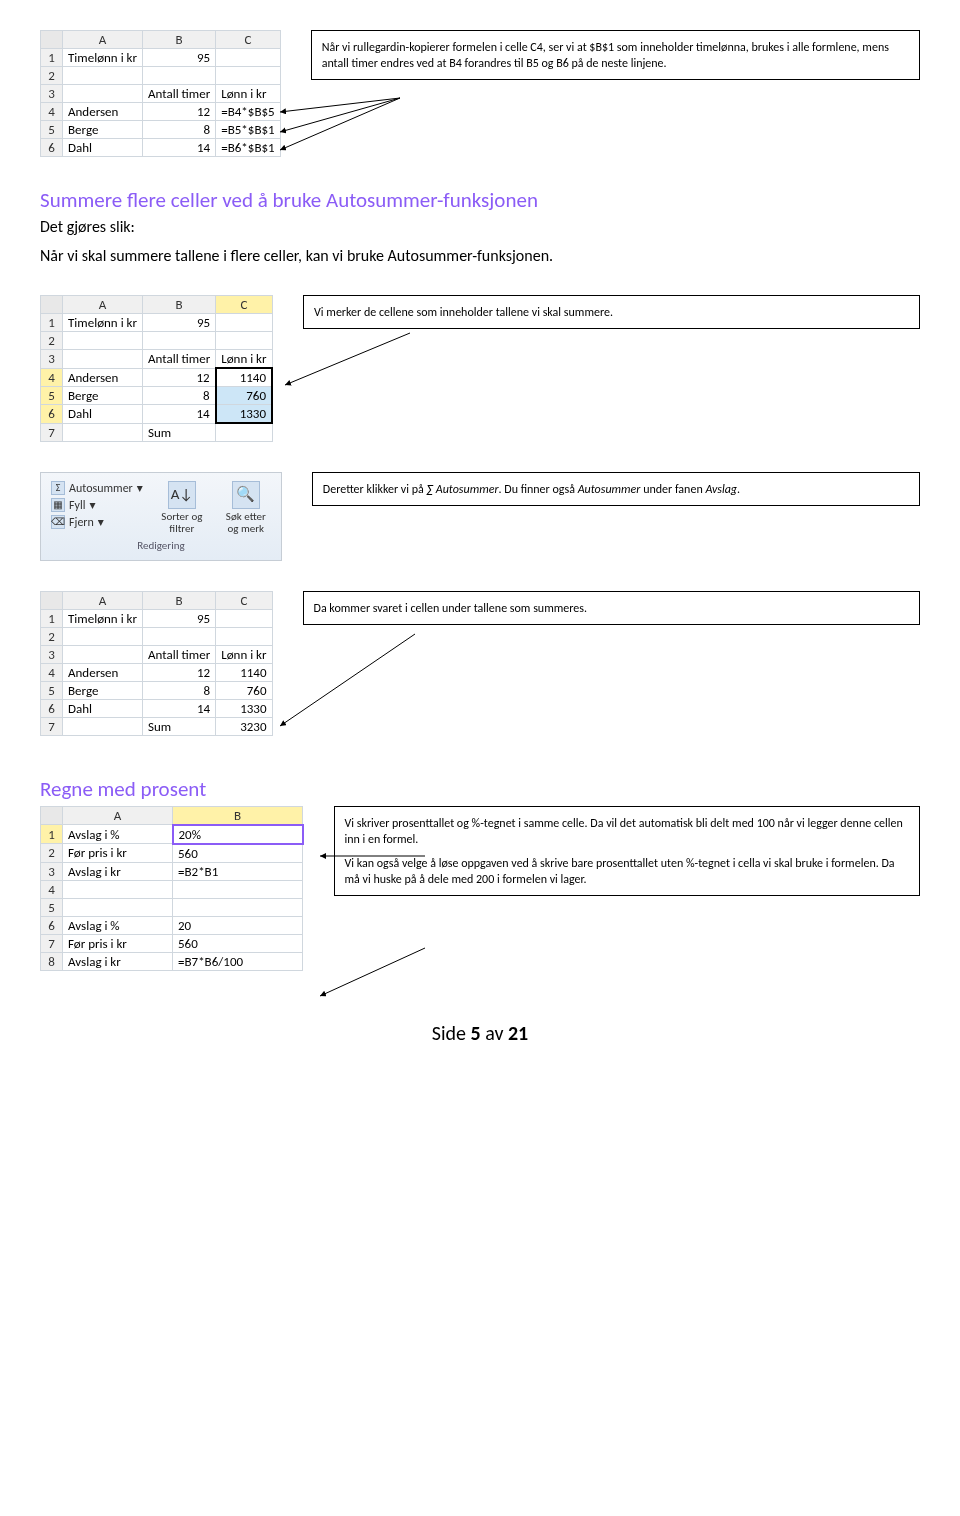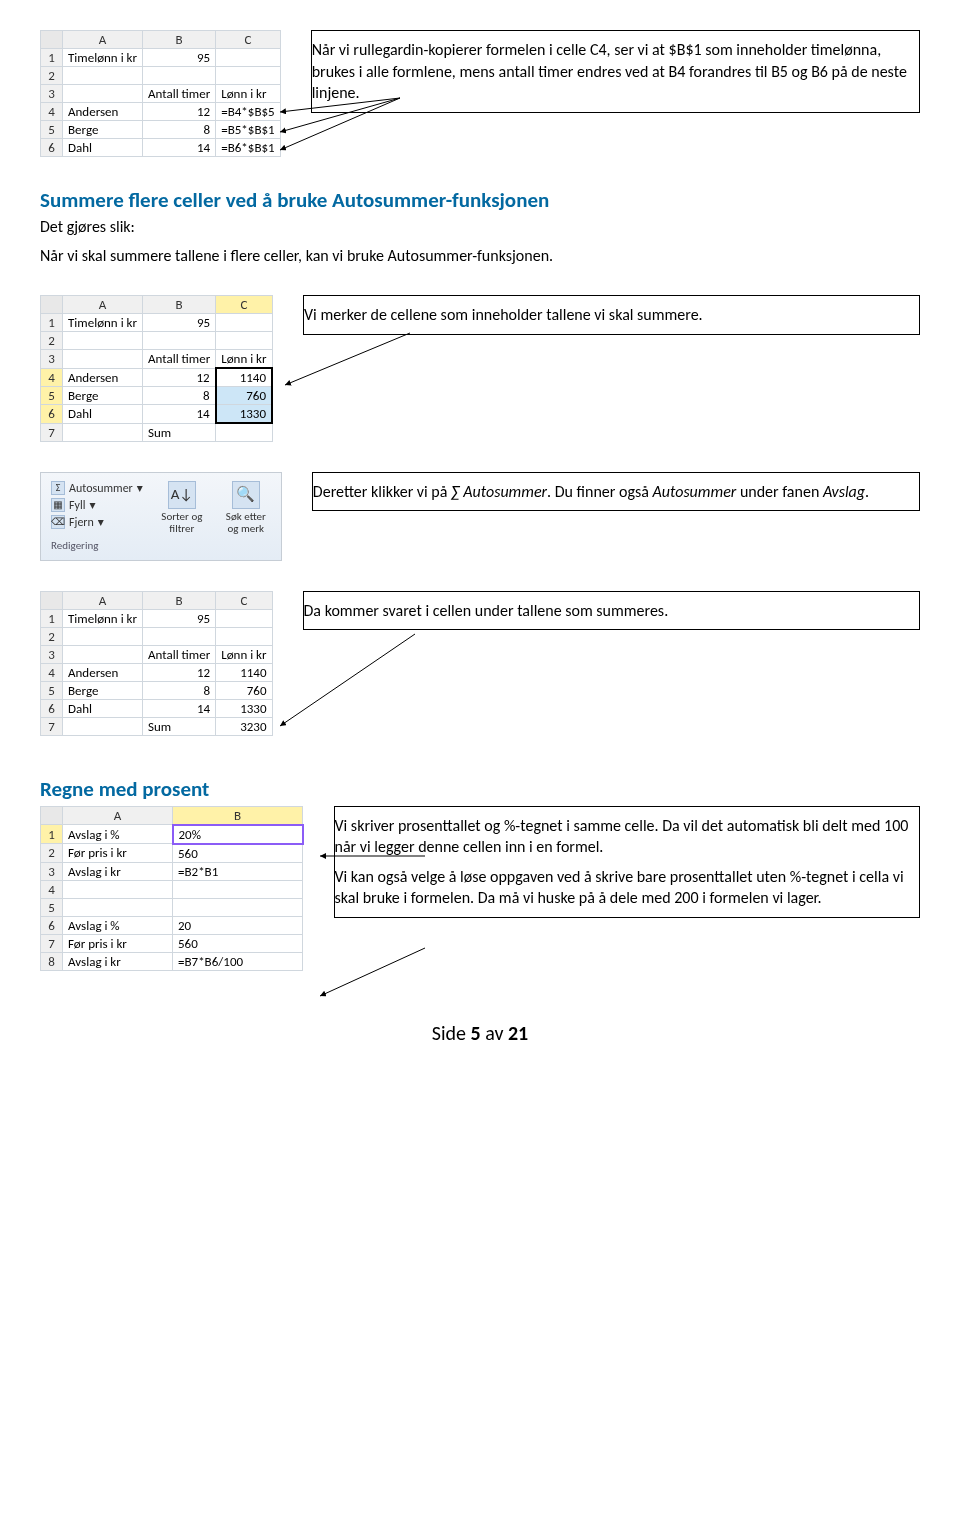--- a/index.html
+++ b/index.html
@@ -44,34 +44,34 @@
   .sheet td.num { text-align: right; }
   .sheet .sel-col { background:#fff2a8; }
   .sheet .sel-row { background:#fff2a8; }
   .sheet td.selcell { background:#cde6f7; }
   .sheet td.selcell-top { border-top:2px solid #000; }
   .sheet td.selcell-bot { border-bottom:2px solid #000; }
   .sheet td.selcell-lr { border-left:2px solid #000; border-right:2px solid #000; }
 
   .callout {
     border: 1px solid #000;
-    padding: 8px 0;
-    font-size: 16px;
+    padding: 8px 10px;
+    font-size: 12px;
     line-height: 1.35;
     background: #fff;
   }
   .callout p { margin: 0 0 8px; }
   .callout p:last-child { margin-bottom:0; }
   .callout .italic { font-style: italic; }
 
   .h1 {
-    color: #0369a1;
+    color: #8b5cf6;
     font-size: 21px;
     margin: 0 0 4px;
-    font-weight: bold;
+    font-weight: normal;
   }
   .body-text { font-size: 16px; margin: 0 0 10px; }
   .footer { text-align:center; font-size:20px; margin-top:50px; }
   .footer b { font-weight:bold; }
 
   .row { display:flex; align-items:flex-start; gap: 30px; }
   svg.arrow { position:absolute; pointer-events:none; }
 
   
   .ribbon {
@@ -81,21 +81,21 @@
     font-size:12px;
     color:#333;
     display:inline-block;
   }
   .ribbon .rb-row { display:flex; gap:14px; align-items:flex-start; }
   .ribbon .rb-item { text-align:center; font-size:11px; line-height:1.1; }
   .ribbon .rb-item .ico { width:28px; height:28px; background:#d5e3f2; border:1px solid #a6bdd8; margin:0 auto 2px; display:flex; align-items:center; justify-content:center; font-size:15px; }
   .ribbon .rb-left { display:flex; flex-direction:column; gap:3px; font-size:12px; }
   .ribbon .rb-left .ln { display:flex; align-items:center; gap:4px; }
   .ribbon .rb-left .mini-ico { width:14px; height:14px; background:#d5e3f2; border:1px solid #a6bdd8; display:flex; align-items:center; justify-content:center; font-size:10px; }
-  .ribbon .grp-label { font-size:11px; color:#556; margin-top:4px; }
+  .ribbon .grp-label { text-align:center; font-size:11px; color:#556; margin-top:4px; }
 </style>
 </head>
 <body>
 
 <div class="section">
   <div class="row">
     <table class="sheet">
       <tbody>
           <tr>
         <td class="corner rowhdr"></td>

